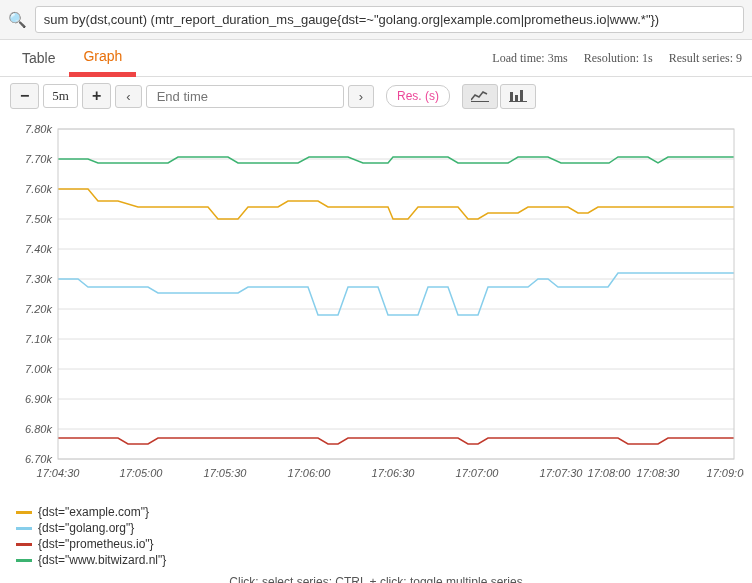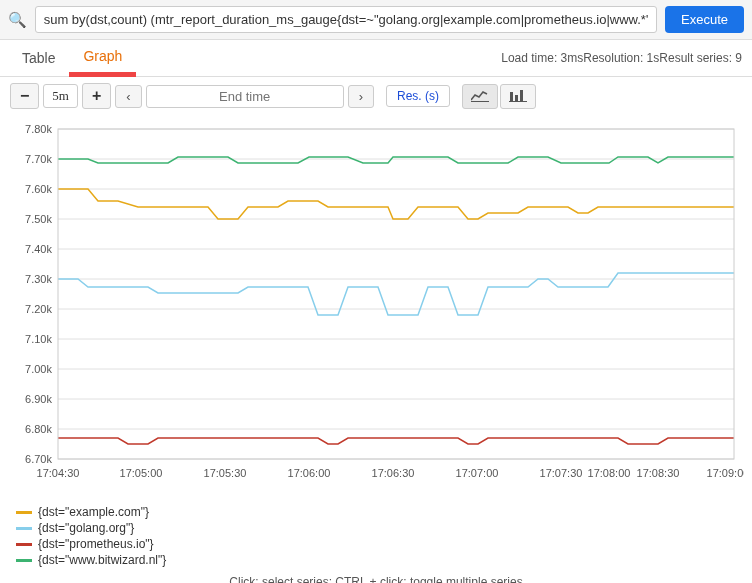--- a/index.html
+++ b/index.html
@@ -35,21 +35,21 @@
       padding: 8px 14px; cursor: pointer; font-size: 14px;
       color: #555; border-bottom: 2px solid transparent;
       margin-bottom: -1px;
     }
     .tab.active { color: #e8700a; border-bottom: 5px solid #ef4444; }
 
     
     .status-bar {
       display: flex; justify-content: flex-start;
       padding: 2px 10px; font-size: 12px; color: #555;
-      background: #fff;
+      gap: 16px; background: #fff; font-family: Liberation Serif, serif;
     }
 
     
     .controls {
       display: flex; align-items: center; padding: 6px 10px; gap: 4px;
     }
     .ctrl-btn {
       background: #f5f5f5; border: 1px solid #ccc; border-radius: 3px;
       padding: 3px 9px; cursor: pointer; font-size: 14px; color: #333;
     }
@@ -58,38 +58,39 @@
     .duration-badge {
       background: #fff; border: 1px solid #ccc; border-radius: 3px;
       padding: 3px 8px; font-size: 13px; color: #333; font-family: Liberation Serif, serif;
     }
     .nav-btn {
       background: #f5f5f5; border: 1px solid #ccc; border-radius: 3px;
       padding: 3px 10px; cursor: pointer; font-size: 13px; color: #555;
     }
     .end-time-input {
       border: 1px solid #ccc; border-radius: 3px;
-      padding: 3px 10px; font-size: 13px; text-align: center;
+      padding: 3px 10px; font-size: 13px; 
       background: #fff; min-width: 120px;
     }
     .res-btn {
-      background: #fff; border: 1px solid #ccc; border-radius: 3px;
-      padding: 3px 10px; font-size: 12px; cursor: pointer; color: #1d4ed8;
+      background: #fff; border: 1px solid #ccc; border-radius: 10px;
+      padding: 3px 10px; font-size: 12px; cursor: pointer; color: #ec4899;
       margin-left: 8px;
     }
     .chart-type-btns { display: flex; gap: 2px; margin-left: 8px; }
     .chart-type-btn {
       background: #f5f5f5; border: 1px solid #ccc; border-radius: 3px;
       padding: 3px 8px; cursor: pointer; font-size: 14px;
     }
     .chart-type-btn.active { background: #e8e8e8; }
 
     
     .chart-container {
       padding: 4px 8px 0 8px;
+      font-style: italic;
     }
     svg.chart { display: block; }
 
     
     .legend {
       padding: 6px 16px; font-size: 12px;
     }
     .legend-item {
       display: flex; align-items: center; gap: 6px; margin-bottom: 2px;
     }
@@ -100,21 +101,20 @@
       text-align: center; font-size: 12px; color: #555;
       padding-bottom: 4px;
     }
   </style>
 </head>
 <body>
 
 <div class="search-bar">
   <span class="search-icon-wrap">🔍</span>
   <input class="search-input" type="text" value="sum by(dst,count) (mtr_report_duration_ms_gauge{dst=~&quot;golang.org|example.com|prometheus.io|www.*&quot;})" style="">
-  <button class="execute-btn">Execute</button>
 </div>
 
 <div style="display:flex; align-items:center; justify-content:space-between; border-bottom:1px solid #ddd;">
   <div class="tab-bar" style="border-bottom:none;">
     <div class="tab">Table</div>
     <div class="tab active">Graph</div>
   </div>
   <div class="status-bar">
     <span>Load time: 3ms</span>
     <span>Resolution: 1s</span>

